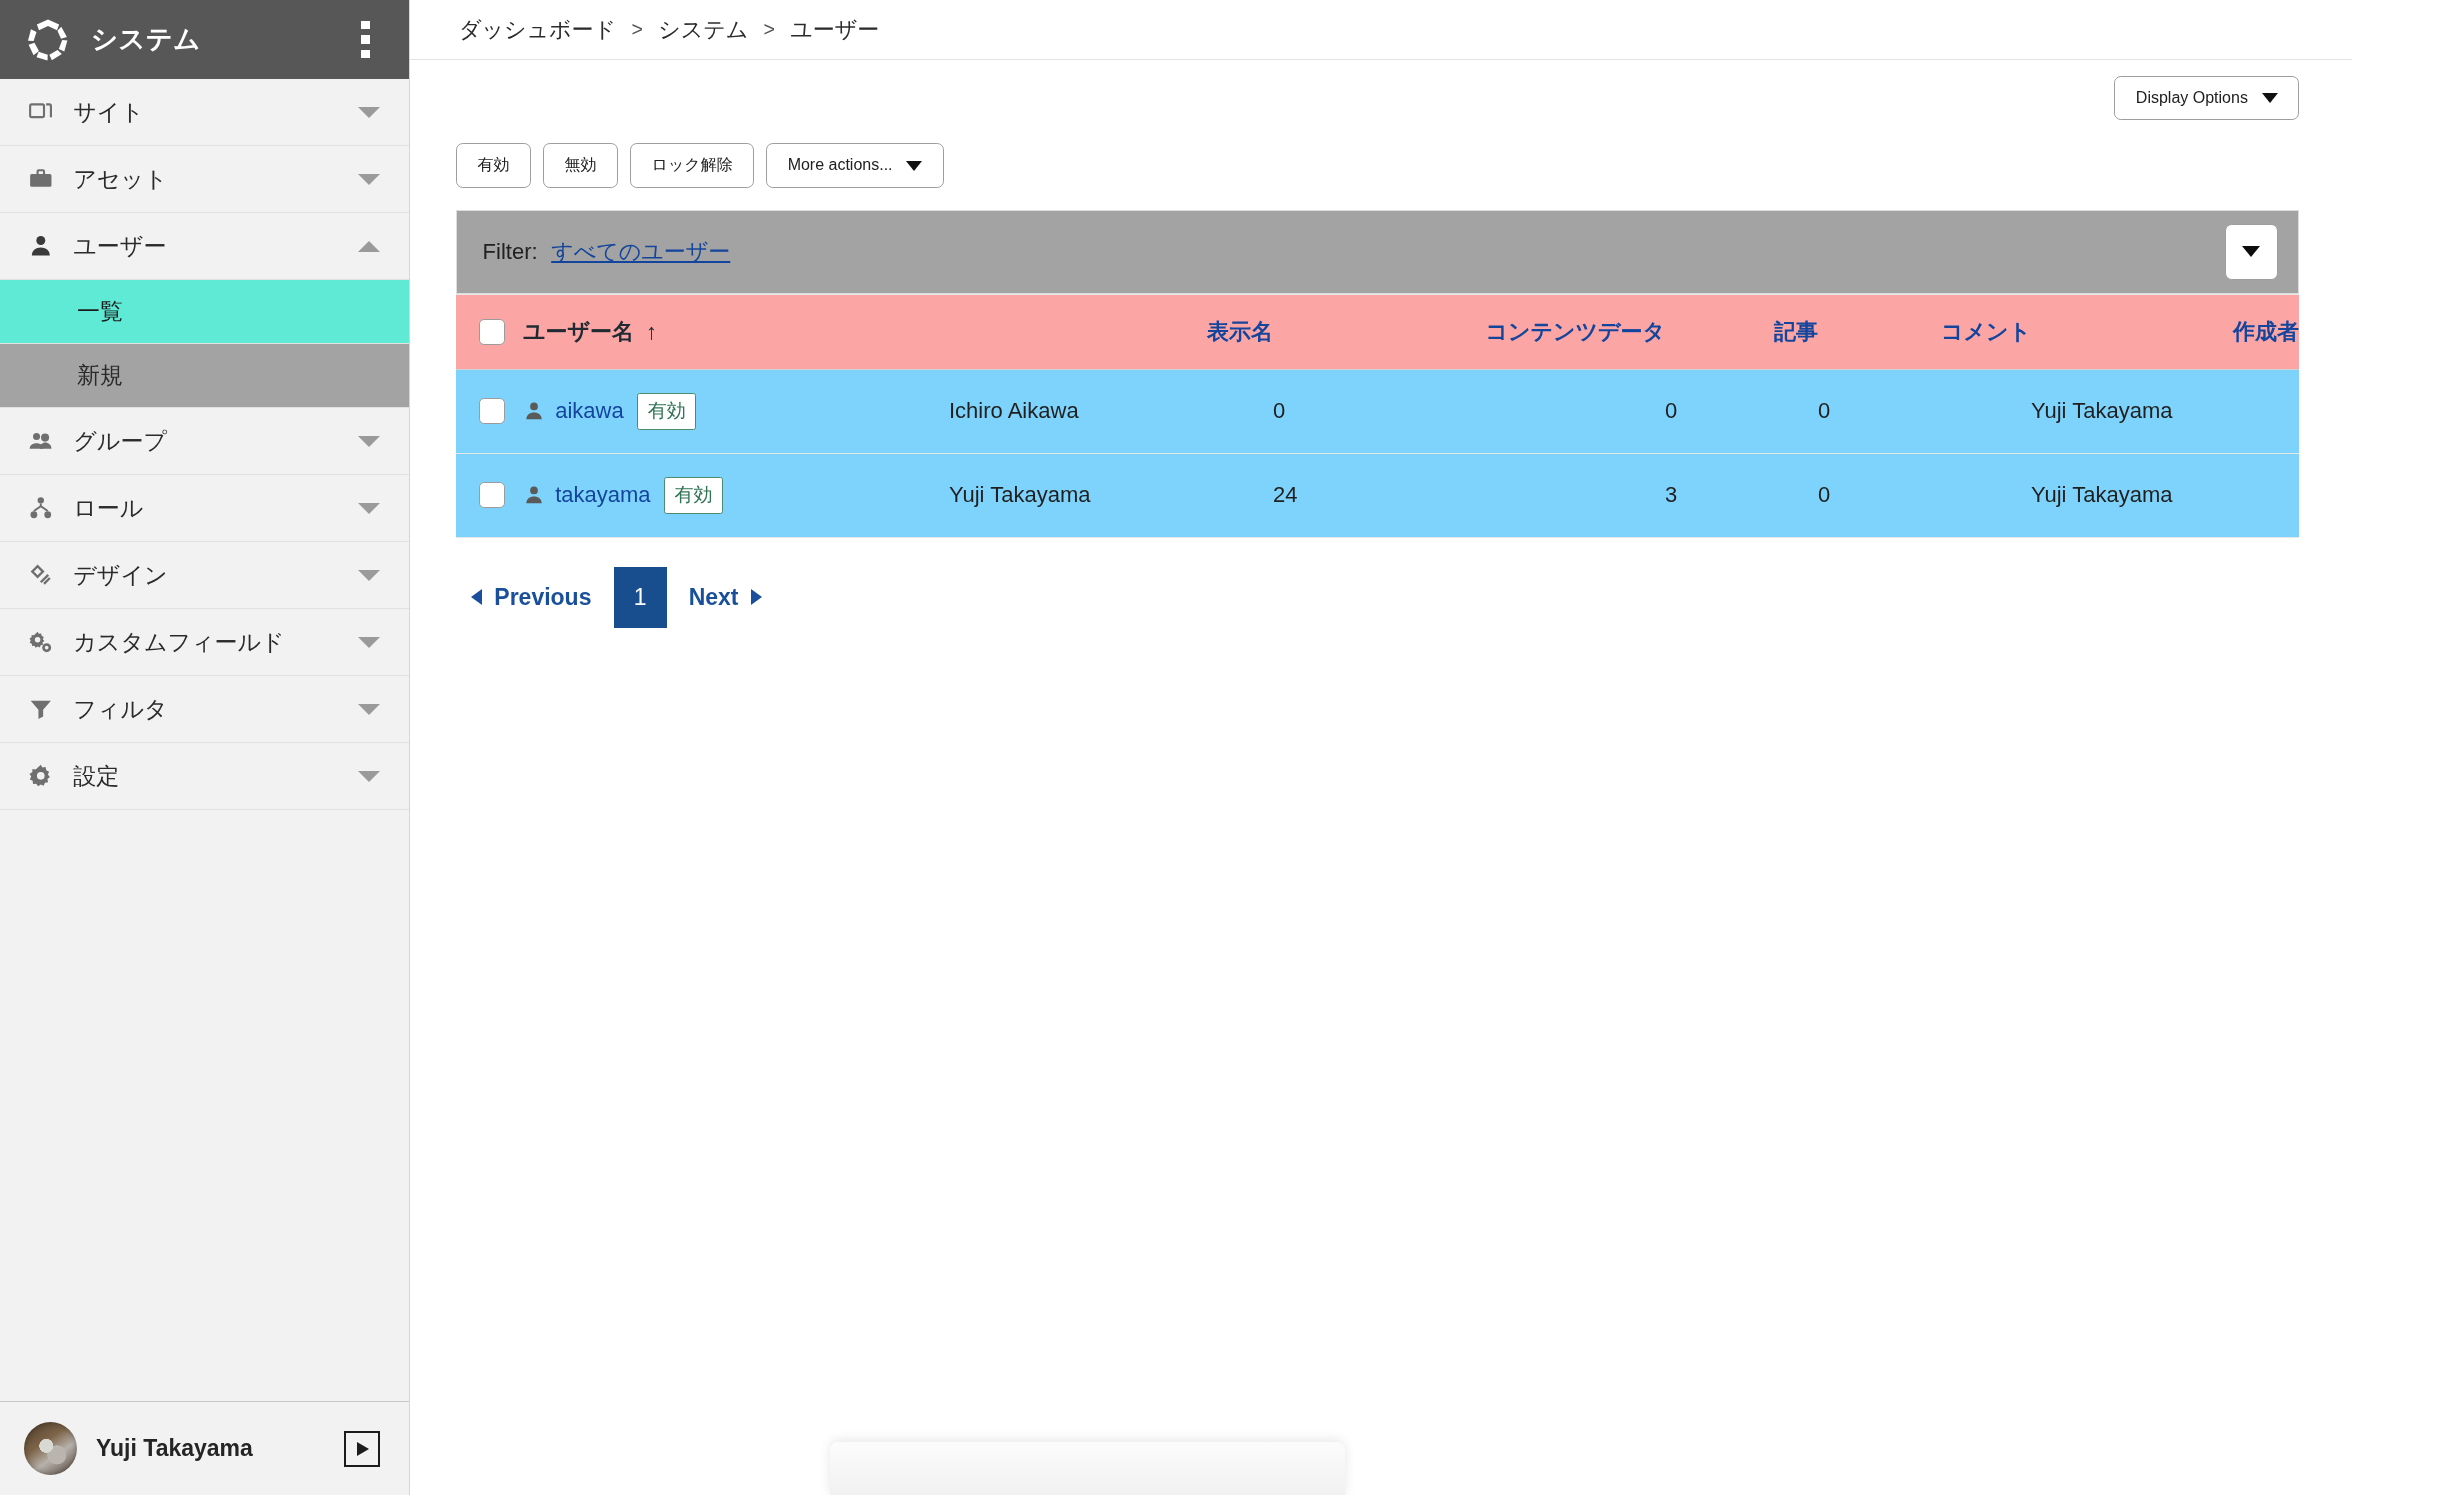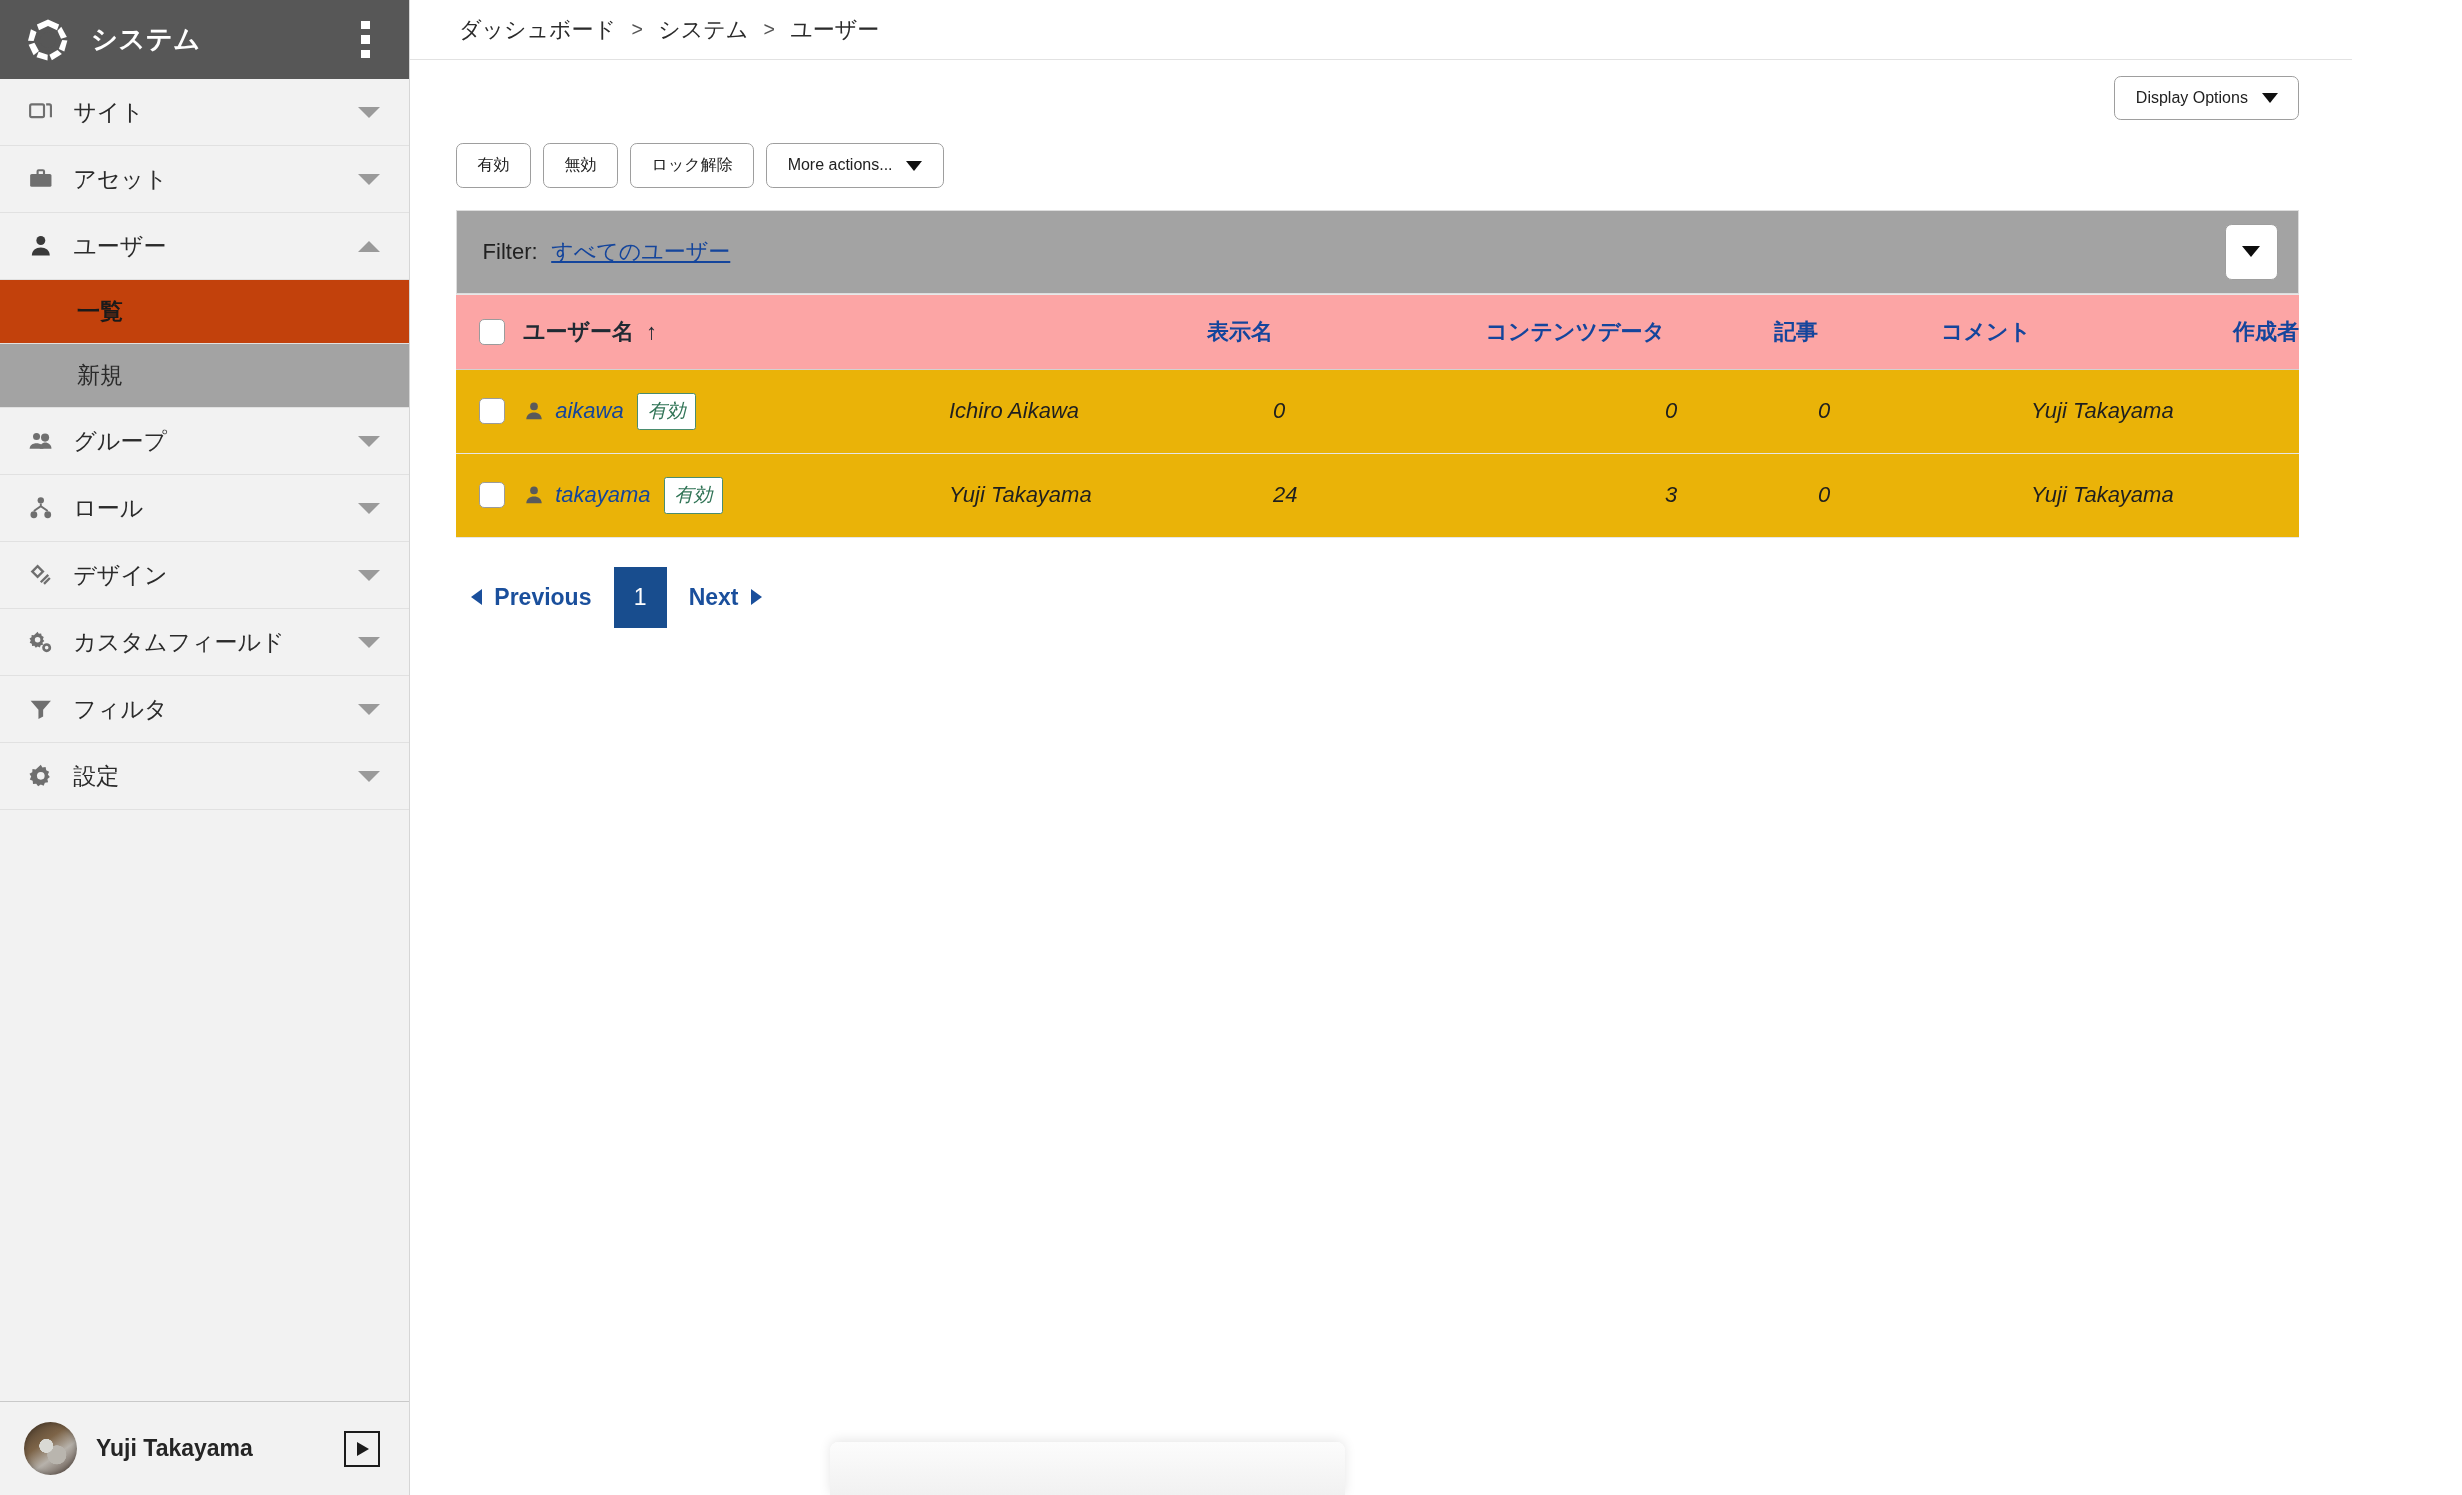--- a/index.html
+++ b/index.html
@@ -89,21 +89,21 @@
     height: 64px;
     display: flex;
     align-items: center;
     padding-left: 77px;
     border-bottom: 0.9px solid #e1e1e1;
     font-size: 23px;
     color: #2b2b2b;
     background: #a3a3a3;
     cursor: pointer;
   }
-  .sb-sub.active { background: #c2410c; font-weight: bold; color: #1a1a1a; }
+  .sb-sub.active { background: #5eead4; font-weight: normal; color: #1a1a1a; }
 
   .sb-footer {
     height: 94px;
     border-top: 1.7px solid #c9c9c9;
     display: flex;
     align-items: center;
     padding: 0 29px 0 24px;
     background: #f2f2f2;
     flex: 0 0 94px;
   }
@@ -257,22 +257,21 @@
   table.grid thead th .th-in { display: flex; align-items: center; }
   .sortarrow { margin-left: 12px; font-size: 22px; color: #1f2a33; font-weight: normal; }
 
   table.grid tbody td {
     border-bottom: 0.9px solid #e6e6e6;
     height: 84px;
     font-size: 22px;
     color: #1f1f1f;
     padding: 0;
     vertical-align: middle;
-    background: #eab308;
-    font-style: italic;
+    background: #7dd3fc;
   }
   .col-cb { width: 67px; }
   .col-user { width: 426px; }
   .col-disp { width: 324px; }
   .col-cd { width: 392px; }
   .col-art { width: 153px; }
   .col-cmt { width: 213px; }
   .col-crt { width: auto; }
 
   .cb {

